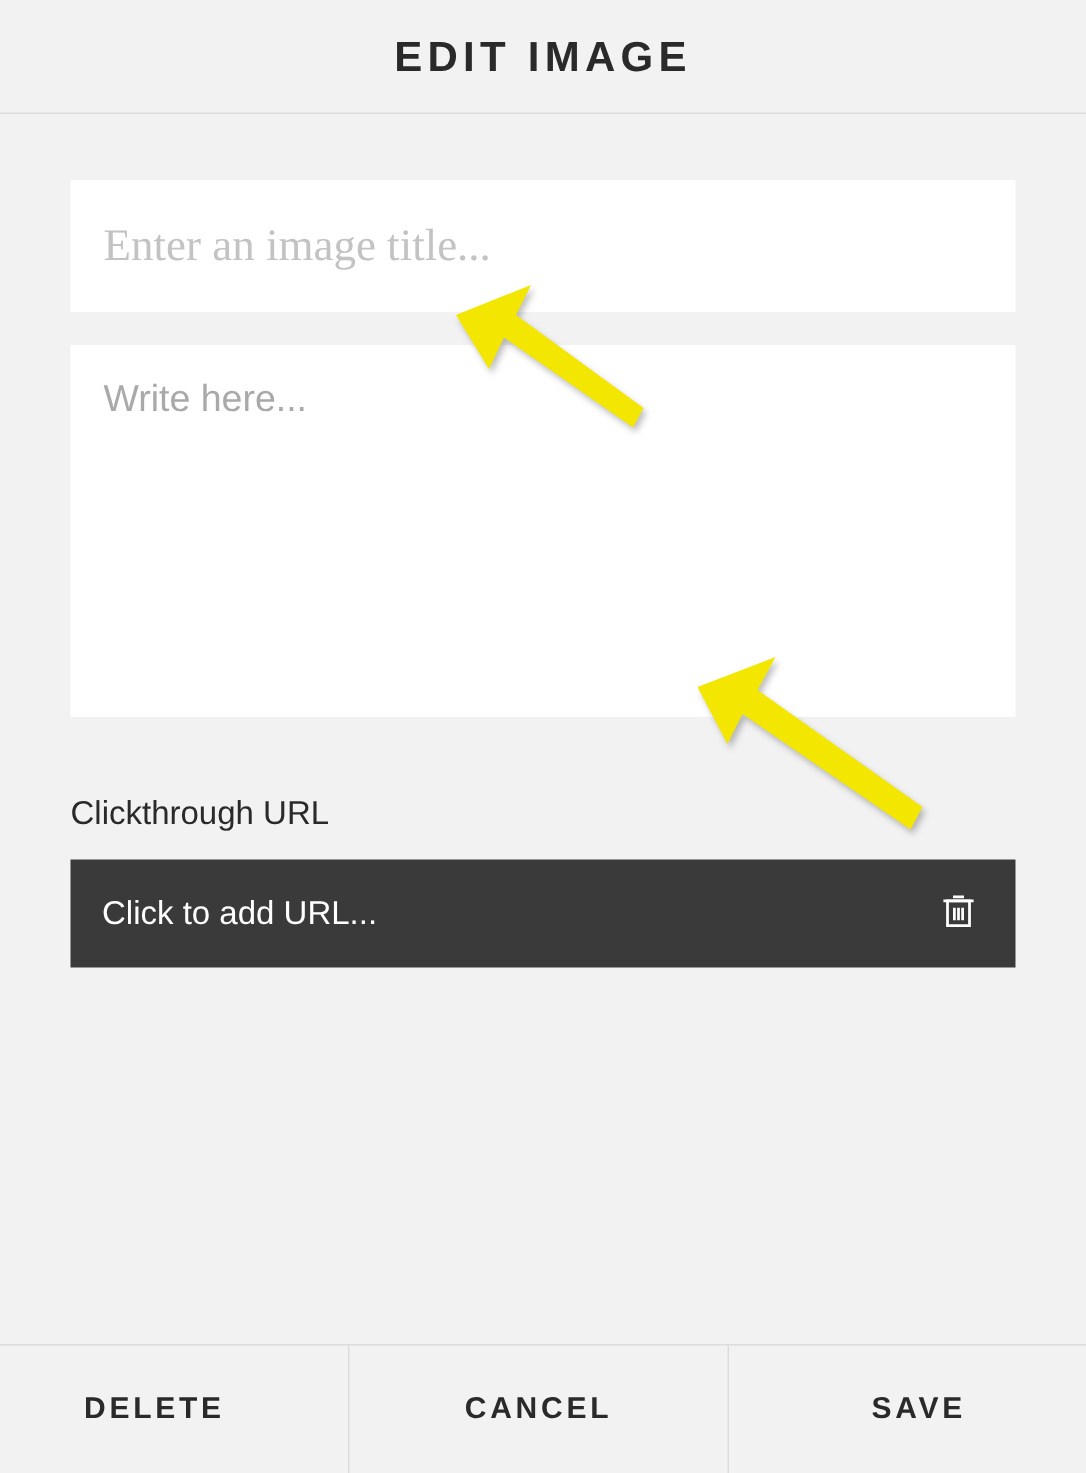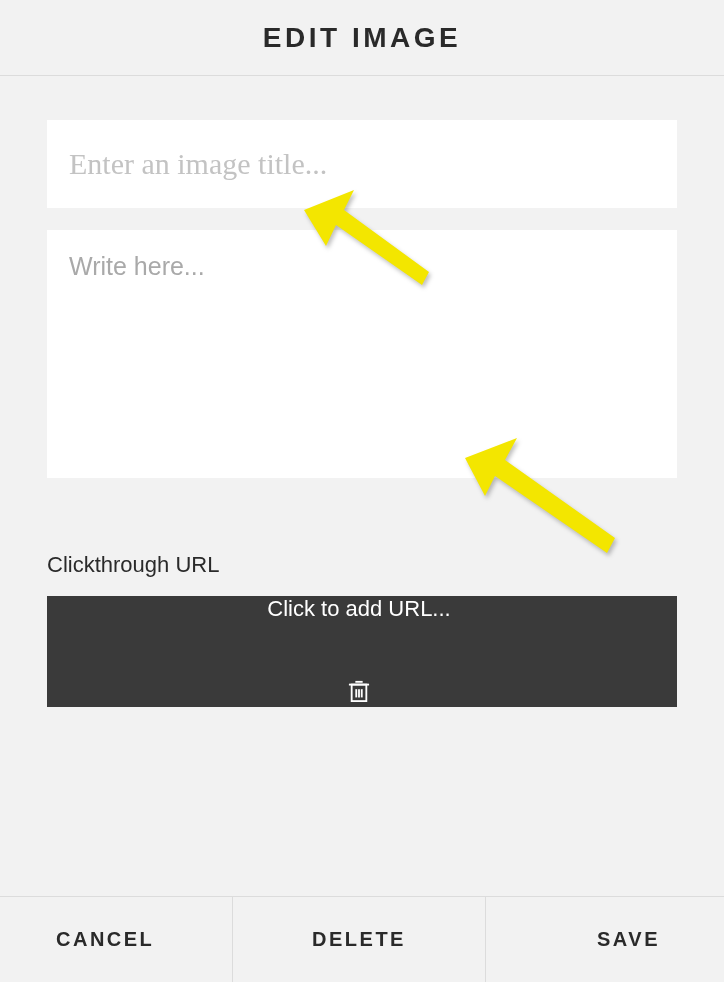--- a/index.html
+++ b/index.html
@@ -56,38 +56,37 @@
       padding: 22px;
       outline: none;
       resize: none;
       font-family: inherit;
       margin-top: 22px;
     }
     .description-input::placeholder {
       color: #a9a9a9;
     }
     .url-section {
-      margin-top: 70px;
+      margin-top: 46px;
     }
     .url-label {
       font-size: 22px;
       color: #2a2a2a;
       font-weight: 500;
       margin-bottom: 18px;
     }
     .url-bar {
       width: 100%;
-      height: 111px;
+      height: 72px;
       background: #3a3a3a;
       display: flex;
       align-items: center;
       justify-content: space-between;
       padding: 0 27px 0 21px;
       cursor: pointer;
-      flex-direction: column;
     }
     .url-placeholder {
       font-size: 22px;
       color: #ffffff;
       font-weight: 400;
     }
     .trash-icon {
       width: 22px;
       height: 24px;
       flex-shrink: 0;
@@ -120,21 +119,21 @@
       border-left: 1px solid #dcdcdc;
       border-right: 1px solid #dcdcdc;
     }
     .footer-button:first-child {
       justify-content: flex-start;
       padding-left: 56px;
       flex: 0 0 232px;
     }
     .footer-button:last-child {
       justify-content: flex-end;
-      padding-right: 64px;
+      padding-right: 80px;
       flex: 0 0 238px;
     }
     .arrow {
       position: absolute;
       pointer-events: none;
     }
     .arrow svg {
       display: block;
       filter: drop-shadow(2px 3px 2px rgba(0,0,0,0.25));
     }
@@ -183,16 +182,16 @@
   </svg>
 </div>
 
 <div class="arrow arrow2">
   <svg width="155" height="120" viewBox="0 0 155 120">
     <polygon points="0,20 52,0 40,22 150,100 142,115 30,38 20,58" fill="#f3e600"></polygon>
   </svg>
 </div>
 
 <div class="footer">
+  <button class="footer-button">DELETE</button>
   <button class="footer-button">CANCEL</button>
-  <button class="footer-button">DELETE</button>
   <button class="footer-button">SAVE</button>
 </div>
 
 </body></html>

